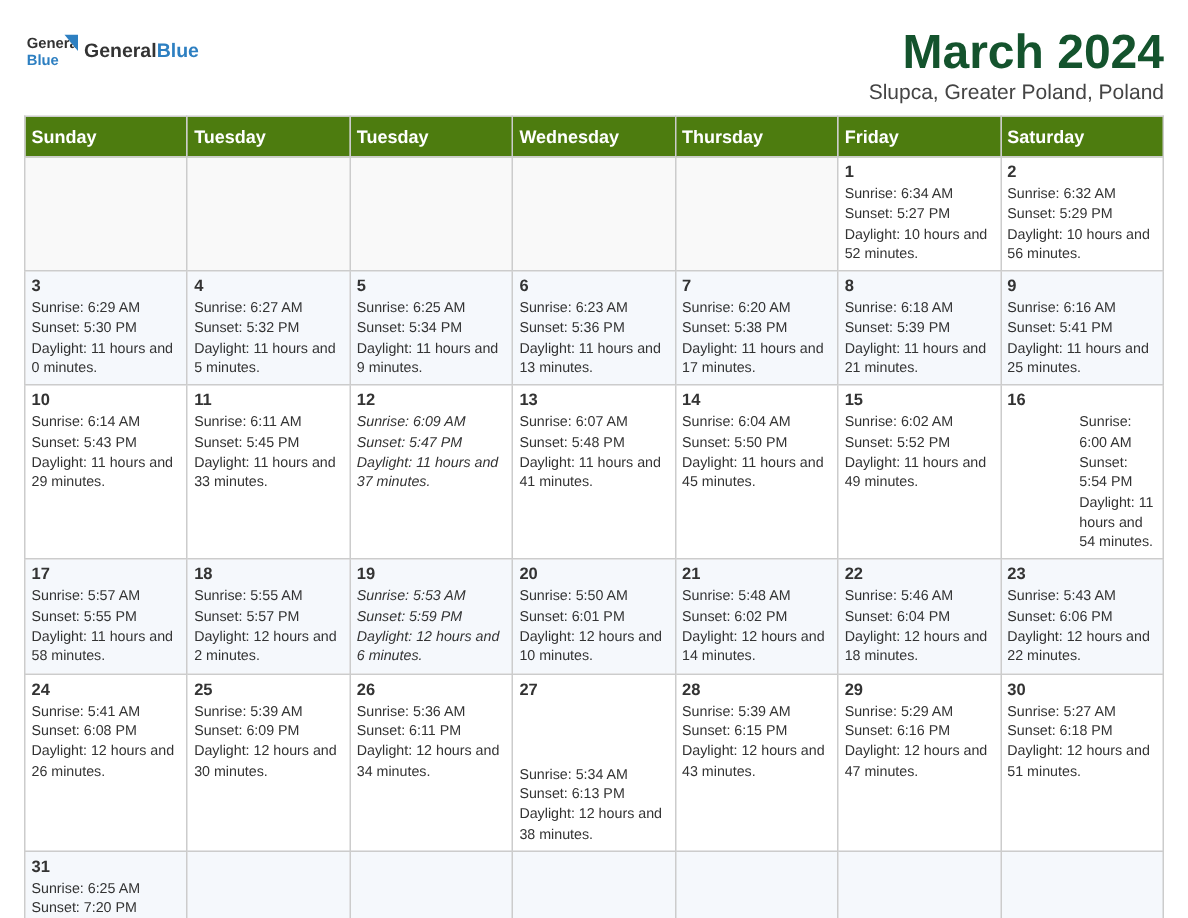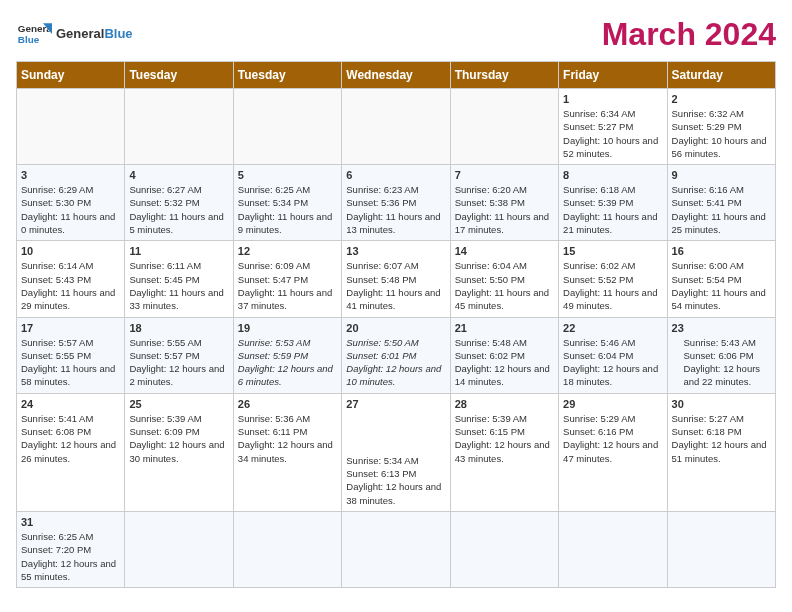--- a/index.html
+++ b/index.html
@@ -24,32 +24,32 @@
     .logo-icon {
       width: 36px;
       height: 36px;
     }
     .title-area {
       text-align: right;
     }
     .month-year {
       font-size: 32px;
       font-weight: bold;
-      color: #be185d;
+      color: #14532d;
     }
     .location {
       font-size: 14px;
       color: #444;
     }
     table {
       width: 100%;
       border-collapse: collapse;
     }
     thead th {
-      background-color: #a16207;
+      background-color: #4d7c0f;
       color: #fff;
       font-size: 12px;
       font-weight: bold;
       padding: 6px 4px;
       text-align: left;
       border: 1px solid #ccc;
     }
     tbody td {
       vertical-align: top;
       border: 1px solid #ccc;
@@ -89,20 +89,21 @@
       <polygon points="30,8 40,8 40,20" fill="#2d7fc1"></polygon>
     </svg>
     <div>
       <div style="font-size:13px; font-weight:normal; color:#333; line-height:1.2;">
         <span style="font-weight:bold;">General</span><span style="color:#2d7fc1; font-weight:bold;">Blue</span>
       </div>
     </div>
   </div>
   <div class="title-area">
     <div class="month-year">March 2024</div>
+    <div class="location">Slupca, Greater Poland, Poland</div>
   </div>
 </div>
 
 <table>
   <thead>
     <tr id="header-row">
         <th>Sunday</th>
         <th>Tuesday</th>
         <th>Tuesday</th>
         <th>Wednesday</th>
@@ -183,21 +184,21 @@
 Daylight: 11 hours and 29 minutes.</div>
         </td>
         <td>
           <span class="day-number">11</span>
           <div class="day-info" style="white-space: pre-line;">Sunrise: 6:11 AM
 Sunset: 5:45 PM
 Daylight: 11 hours and 33 minutes.</div>
         </td>
         <td>
           <span class="day-number">12</span>
-          <div class="day-info" style="white-space: pre-line;">Sunrise: 6:09 AM
+          <div class="day-info" style="white-space: pre-line; font-style: italic;">Sunrise: 6:09 AM
 Sunset: 5:47 PM
 Daylight: 11 hours and 37 minutes.</div>
         </td>
         <td>
           <span class="day-number">13</span>
           <div class="day-info" style="white-space: pre-line;">Sunrise: 6:07 AM
 Sunset: 5:48 PM
 Daylight: 11 hours and 41 minutes.</div>
         </td>
         <td>
@@ -207,21 +208,21 @@
 Daylight: 11 hours and 45 minutes.</div>
         </td>
         <td>
           <span class="day-number">15</span>
           <div class="day-info" style="white-space: pre-line;">Sunrise: 6:02 AM
 Sunset: 5:52 PM
 Daylight: 11 hours and 49 minutes.</div>
         </td>
         <td>
           <span class="day-number">16</span>
-          <div class="day-info" style="white-space: pre-line;">Sunrise: 6:00 AM
+          <div class="day-info" style="white-space: pre-line; margin-left: 48px;">Sunrise: 6:00 AM
 Sunset: 5:54 PM
 Daylight: 11 hours and 54 minutes.</div>
         </td>
       </tr>
       <tr>
         <td>
           <span class="day-number">17</span>
           <div class="day-info" style="white-space: pre-line;">Sunrise: 5:57 AM
 Sunset: 5:55 PM
 Daylight: 11 hours and 58 minutes.</div>
@@ -233,39 +234,39 @@
 Daylight: 12 hours and 2 minutes.</div>
         </td>
         <td>
           <span class="day-number">19</span>
           <div class="day-info" style="white-space: pre-line; font-style: italic;">Sunrise: 5:53 AM
 Sunset: 5:59 PM
 Daylight: 12 hours and 6 minutes.</div>
         </td>
         <td>
           <span class="day-number">20</span>
-          <div class="day-info" style="white-space: pre-line; font-style: italic;">Sunrise: 5:50 AM
+          <div class="day-info" style="white-space: pre-line;">Sunrise: 5:50 AM
 Sunset: 6:01 PM
 Daylight: 12 hours and 10 minutes.</div>
         </td>
         <td>
           <span class="day-number">21</span>
           <div class="day-info" style="white-space: pre-line;">Sunrise: 5:48 AM
 Sunset: 6:02 PM
 Daylight: 12 hours and 14 minutes.</div>
         </td>
         <td>
           <span class="day-number">22</span>
           <div class="day-info" style="white-space: pre-line;">Sunrise: 5:46 AM
 Sunset: 6:04 PM
 Daylight: 12 hours and 18 minutes.</div>
         </td>
         <td>
           <span class="day-number">23</span>
-          <div class="day-info" style="white-space: pre-line; margin-left: 12px;">Sunrise: 5:43 AM
+          <div class="day-info" style="white-space: pre-line;">Sunrise: 5:43 AM
 Sunset: 6:06 PM
 Daylight: 12 hours and 22 minutes.</div>
         </td>
       </tr>
       <tr>
         <td>
           <span class="day-number">24</span>
           <div class="day-info" style="white-space: pre-line;">Sunrise: 5:41 AM
 Sunset: 6:08 PM
 Daylight: 12 hours and 26 minutes.</div>

